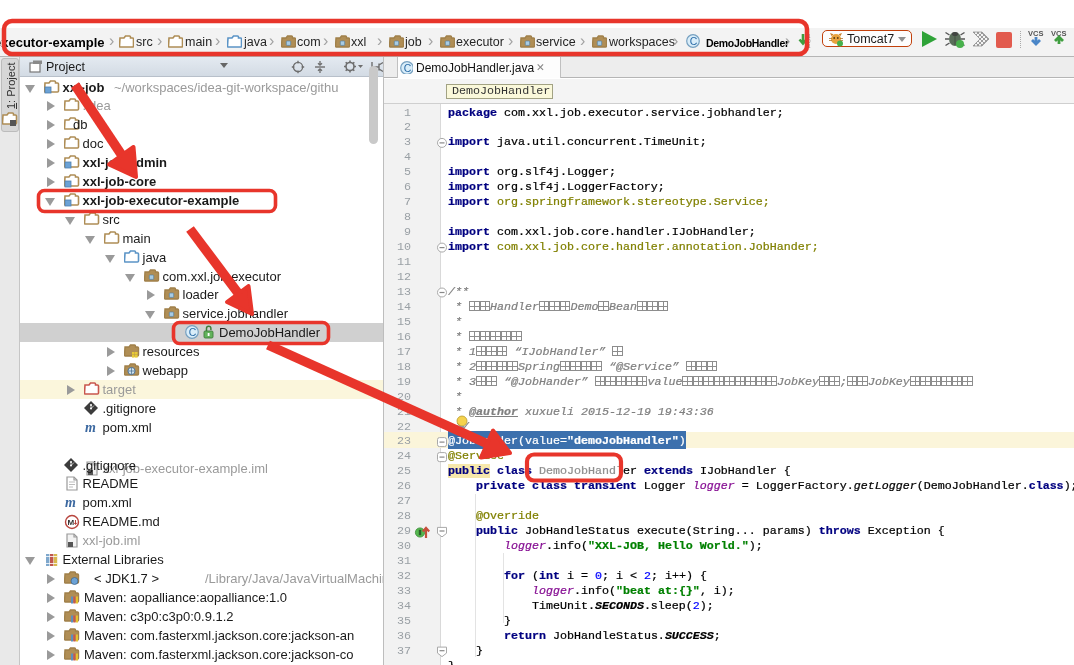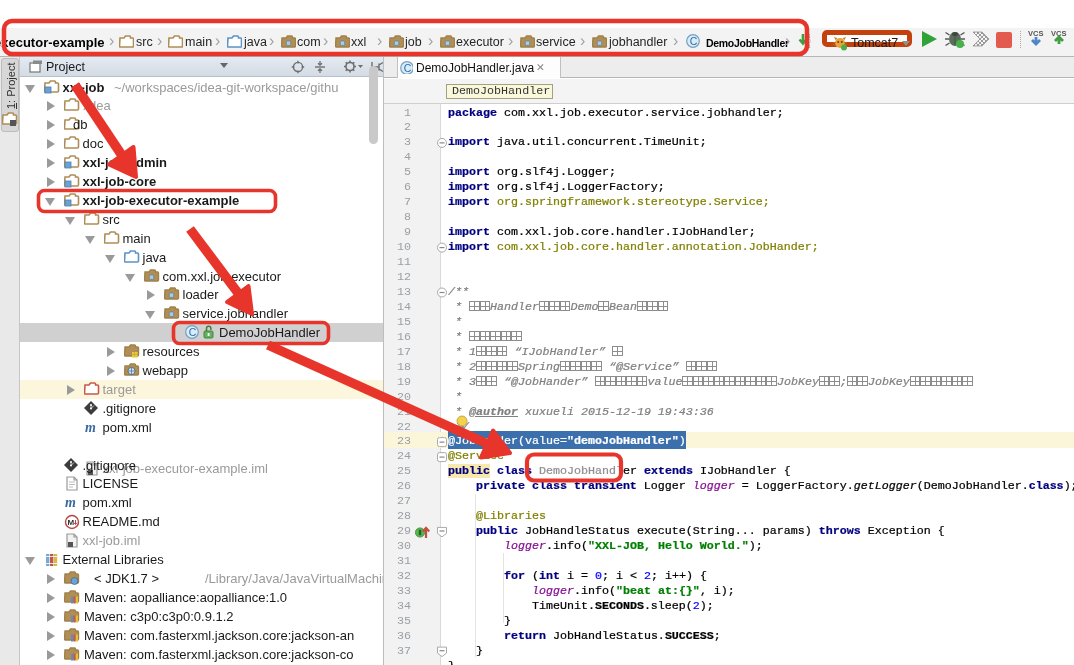--- a/index.html
+++ b/index.html
@@ -8,21 +8,21 @@
 #title{position:absolute;left:0;top:0;width:1074px;height:28px;background:linear-gradient(#f1f1f1,#dddddd);}
 .tl{position:absolute;top:8.5px;width:12.5px;height:12.5px;border-radius:50%;background:#c9c9c9;border:1px solid #b2b2b2}
 #ttext{position:absolute;left:347px;top:7px;font-size:13px;color:#8f8f8f;white-space:nowrap}
 #ticon{position:absolute;left:330px;top:7px;width:10px;height:12px;border:1.3px solid #a9a9a9;background:#e8e8e8;border-radius:1px}
 
 #nav{position:absolute;left:0;top:28px;width:1074px;height:29px;background:#f3f3f3;border-bottom:1px solid #b5b5b5}
 .bc{position:absolute;top:7px;font-size:12.5px;color:#262626;white-space:nowrap}
 .chv{position:absolute;top:3.5px;font-size:16px;color:#a2a2a2}
 .bi{position:absolute;top:7px}
 
-#tomcat{position:absolute;left:822px;top:1.5px;width:90px;height:17px;background:#fdfdfd;border:5px solid #c2410c;border-radius:5px;}
+#tomcat{position:absolute;left:822px;top:1.5px;width:90px;height:17px;background:#fdfdfd;border:1px solid #c2410c;border-radius:5px;}
 #tomcat span{position:absolute;left:24px;top:1px;font-size:12.5px;color:#1a1a1a}
 
 #strip{position:absolute;left:0;top:57px;width:20px;height:608px;background:#e9e9e9;border-right:1px solid #c6c6c6}
 #stripbtn{position:absolute;left:1px;top:1px;width:18px;height:74px;background:#d7d7d7;border:1px solid #bcbcbc;border-radius:3px}
 #striptext{position:absolute;left:4.5px;top:52px;font-size:11px;color:#333;transform-origin:0 0;transform:rotate(-90deg);white-space:nowrap}
 
 #panel{position:absolute;left:20px;top:57px;width:364px;height:608px;background:#fff;border-right:1px solid #bdbdbd;overflow:hidden}
 #phead{position:absolute;left:0;top:0;width:364px;height:20px;background:linear-gradient(#e4eaf1,#d3dbe4);border-bottom:1px solid #b8c0ca}
 #phead .pt{position:absolute;left:26px;top:3px;font-size:12.5px;color:#1a1a1a}
 .r{position:absolute;left:0;width:364px;height:19px;font-size:13px;white-space:nowrap}
@@ -48,21 +48,21 @@
 #caretrow{position:absolute;left:0;top:374.5px;width:690px;height:16.5px;background:#fbf5da}
 #lnums{position:absolute;left:0;top:48.5px;width:27px;font-family:"Liberation Mono",monospace;font-size:11.7px;line-height:14.96px;color:#9aa0a5;text-align:right;white-space:pre}
 #code{position:absolute;left:64px;top:48.5px;font-family:"Liberation Mono",monospace;font-size:11.67px;line-height:14.96px;color:#000;white-space:pre;-webkit-text-stroke:0.22px currentColor}
 #code .k{color:#000080;font-weight:bold}
 #code .st{color:#008000;font-weight:bold}
 #code .c{color:#808080;font-style:italic}
 #code .an{color:#808000}
 #code .nu{color:#0000ff}
 #code .f{color:#871094;font-style:italic}
 #code .it{font-style:italic}
-#code .sb{font-weight:bold;}
+#code .sb{font-weight:bold;font-style:italic}
 #code .sel{background:#3c70ad;color:#fff;padding-top:3px;display:inline-block;height:18px;vertical-align:top;margin-top:-3px}
 #code .sel b{color:#fff}
 #code .hl{background:#f7e8ab}
 .j{display:inline-block;width:10.5px;height:10px;margin:0 0 -1px 0;border:1px solid #8d8d8d;
 background:linear-gradient(to right,transparent 4px,#8d8d8d 4px,#8d8d8d 5px,transparent 5px),
 linear-gradient(to bottom,transparent 4px,#8d8d8d 4px,#8d8d8d 5px,transparent 5px)}
 #overlay{position:absolute;left:0;top:0;pointer-events:none}
 </style></head>
 <body>
 <div id="wrap">
@@ -194,21 +194,21 @@
       <span class="bc" style="left:456px">executor</span>
 <span class="chv" style="left:508px">›</span>
       <svg class="bi" style="left:520px" width="15" height="14">
         <use href="#fpkg"></use>
       </svg>
       <span class="bc" style="left:536px">service</span>
 <span class="chv" style="left:580px">›</span>
       <svg class="bi" style="left:592px" width="15" height="14">
         <use href="#fpkg"></use>
       </svg>
-      <span class="bc" style="left:609px">jobhandler</span>
+      <span class="bc" style="left:609px">workspaces</span>
 <span class="chv" style="left:673px">›</span>
       <svg class="bi" style="left:686px;top:6px" width="15" height="15">
         <use href="#cls"></use>
       </svg>
       <span class="bc" style="left:706px;color:#000;font-weight:bold;font-size:10.5px;letter-spacing:-0.3px;top:8.5px">DemoJobHandler</span>
 <span class="chv" style="left:785px">›</span>
 <svg class="bi" style="left:797px;top:5px" width="16" height="18">
         <path d="M6,1 v9 M2.5,6.5 L6,10.5 L9.5,6.5" stroke="#3f9e3f" stroke-width="2.6" fill="none"></path>
         <text x="11" y="5" font-size="4.5" fill="#888">1</text>
         <text x="11" y="10" font-size="4.5" fill="#888">0</text>
@@ -437,21 +437,21 @@
 <div class="r" style="top:398.5px">
           <svg style="left:43px;top:1px" width="16" height="16">
             <use href="#git"></use>
           </svg>
           <span class="t" style="left:62.5px">.gitignore</span>
         </div>
 <div class="r" style="top:417.4px">
           <svg style="left:44px" width="16" height="16">
             <use href="#page"></use>
           </svg>
-          <span class="t" style="left:62.5px">LICENSE</span>
+          <span class="t" style="left:62.5px">README</span>
         </div>
 <div class="r" style="top:436.3px">
           <svg style="left:44px" width="16" height="16">
             <use href="#mvn"></use>
           </svg>
           <span class="t" style="left:62.5px">pom.xml</span>
         </div>
 <div class="r" style="top:455.2px">
           <svg style="left:44px" width="16" height="16">
             <use href="#md"></use>
@@ -583,21 +583,21 @@
  * 2<span class="j"></span><span class="j"></span><span class="j"></span><span class="j"></span>Spring<span class="j"></span><span class="j"></span><span class="j"></span><span class="j"></span> “@Service” <span class="j"></span><span class="j"></span><span class="j"></span>
  * 3<span class="j"></span><span class="j"></span> “@JobHander” <span class="j"></span><span class="j"></span><span class="j"></span><span class="j"></span><span class="j"></span>value<span class="j"></span><span class="j"></span><span class="j"></span><span class="j"></span><span class="j"></span><span class="j"></span><span class="j"></span><span class="j"></span><span class="j"></span>JobKey<span class="j"></span><span class="j"></span>;<span class="j"></span><span class="j"></span>JobKey<span class="j"></span><span class="j"></span><span class="j"></span><span class="j"></span><span class="j"></span><span class="j"></span>
  *
  * <span style="font-weight:bold;text-decoration:underline">@author</span> xuxueli 2015-12-19 19:43:36
  */</span>
 <span class="sel">@JobHander(value=<b>"demoJobHandler"</b>)</span>
 <span class="an">@Service</span>
 <span class="hl"><span class="k">public</span></span> <span class="k">class</span> <span style="color:#8f8f8f">DemoJobHandl</span>er <span class="k">extends</span> IJobHandler {
     <span class="k">private class transient</span> Logger <span class="f">logger</span> = LoggerFactory.<span class="it">getLogger</span>(DemoJobHandler.<span class="k">class</span>);
 
-    <span class="an">@Libraries</span>
+    <span class="an">@Override</span>
     <span class="k">public</span> JobHandleStatus execute(String... params) <span class="k">throws</span> Exception {
         <span class="f">logger</span>.info(<span class="st">"XXL-JOB, Hello World."</span>);
 
         <span class="k">for</span> (<span class="k">int</span> i = <span class="nu">0</span>; i &lt; <span class="nu">2</span>; i++) {
             <span class="f">logger</span>.info(<span class="st">"beat at:{}"</span>, i);
             TimeUnit.<span class="sb">SECONDS</span>.sleep(<span class="nu">2</span>);
         }
         <span class="k">return</span> JobHandleStatus.<span class="sb">SUCCESS</span>;
     }
 }</div>

